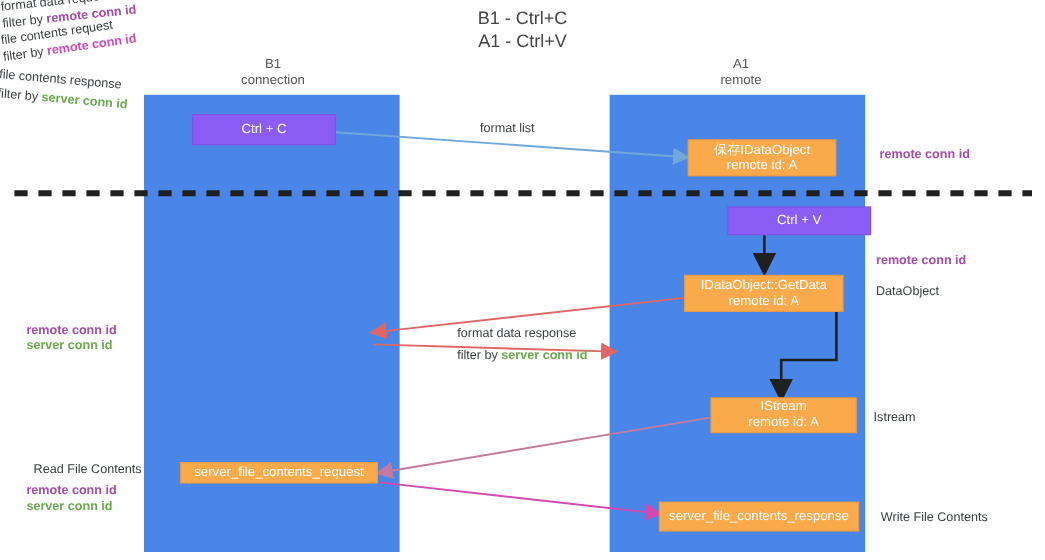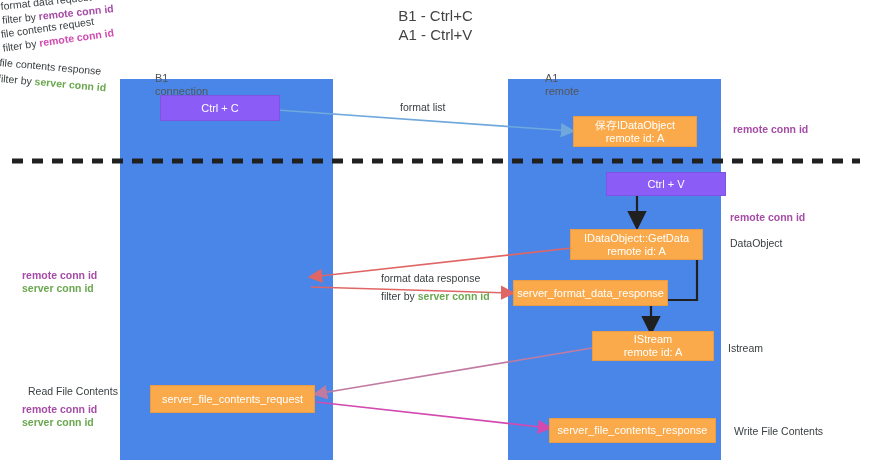--- a/index.html
+++ b/index.html
@@ -16,22 +16,22 @@
   .lane-b1{left:120px;top:79px;width:213px;height:381px;}
   .lane-a1{left:508px;top:79px;width:213px;height:381px;}
 
   .title{
     position:absolute;left:0;top:6px;width:871px;
     text-align:center;font-size:15px;line-height:19px;
     color:#434343;white-space:pre-line;
   }
 
   .lane-head{
-    position:absolute;text-align:left;font-size:11px;line-height:13px;
-    color:#555;white-space:pre-line;margin-top:24px;
+    position:absolute;text-align:center;font-size:11px;line-height:13px;
+    color:#555;white-space:pre-line;
   }
   .lane-head.b1{left:155px;top:48px;width:145px;}
   .lane-head.a1{left:545px;top:48px;width:145px;}
 
   .box{
     position:absolute;box-sizing:border-box;
     display:flex;align-items:center;justify-content:center;
     text-align:center;color:#ffffff;font-size:11px;line-height:13px;
     white-space:pre-line;border:1px solid rgba(0,0,0,.08);
   }
@@ -107,26 +107,25 @@
 
   <div class="box orange" style="left:573px;top:116px;width:124px;height:31px;">保存IDataObject
 remote id: A</div>
 
   <div class="box green" style="left:577px;top:172px;width:120px;height:24px;margin-left:29px;">Ctrl + V</div>
 
   <div class="box orange" style="left:570px;top:229px;width:133px;height:31px;">IDataObject::GetData
 remote id: A</div>
 
 
-  <div class="box orange" style="left:513px;top:280px;width:155px;height:26px;">server_format_data_response</div>
 
   <div class="box orange" style="left:592px;top:331px;width:122px;height:30px;">IStream
 remote id: A</div>
 
-  <div class="box orange" style="left:150px;top:385px;width:165px;height:28px;">server_file_contents_request</div>
+  <div class="box orange" style="left:150px;top:385px;width:165px;height:18px;">server_file_contents_request</div>
 
   <div class="box orange" style="left:549px;top:418px;width:167px;height:25px;">server_file_contents_response</div>
 
   <div class="lbl black" style="left:400px;top:101px;">format list</div>
 
   <div class="rot" style="left:389px;top:222px;transform:rotate(-6deg);">
     <div class="lbl black" style="position:static;">format data request</div>
     <div style="font-size:10.5px;line-height:15px;">
       <span class="lbl black" style="position:static;display:inline;">filter by </span><span class="lbl purple" style="position:static;display:inline;">remote conn id</span>
     </div>

